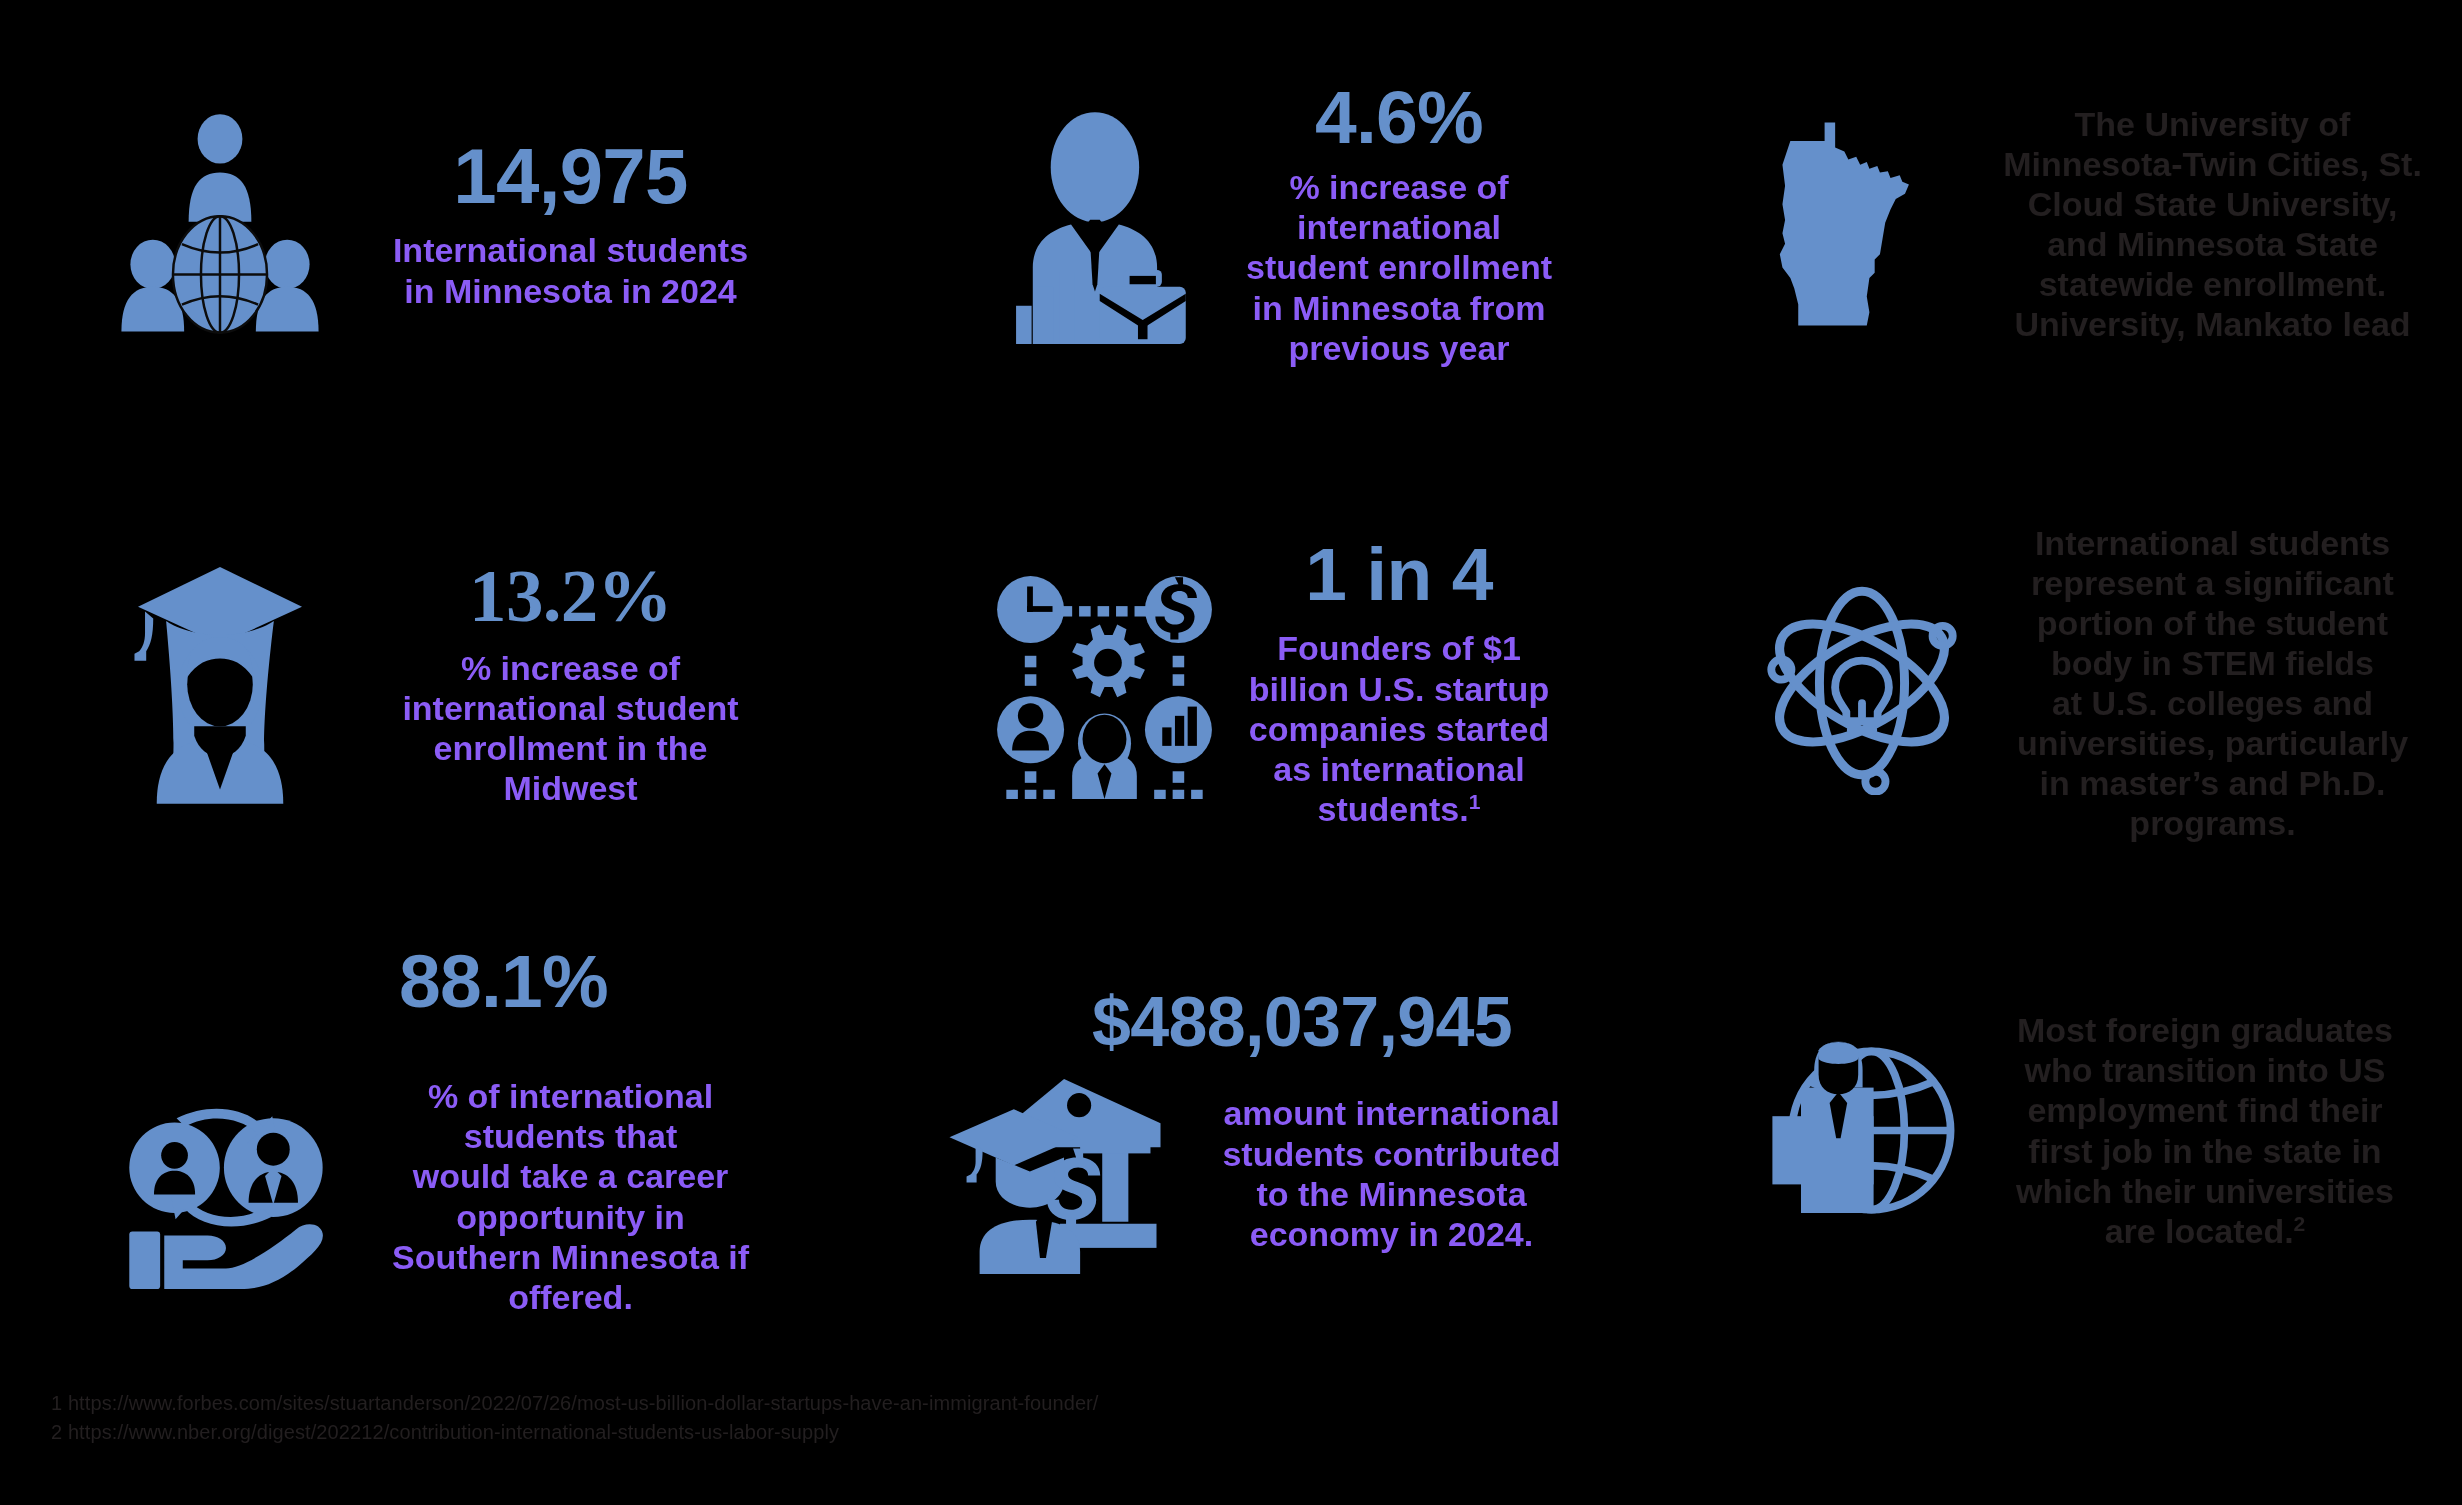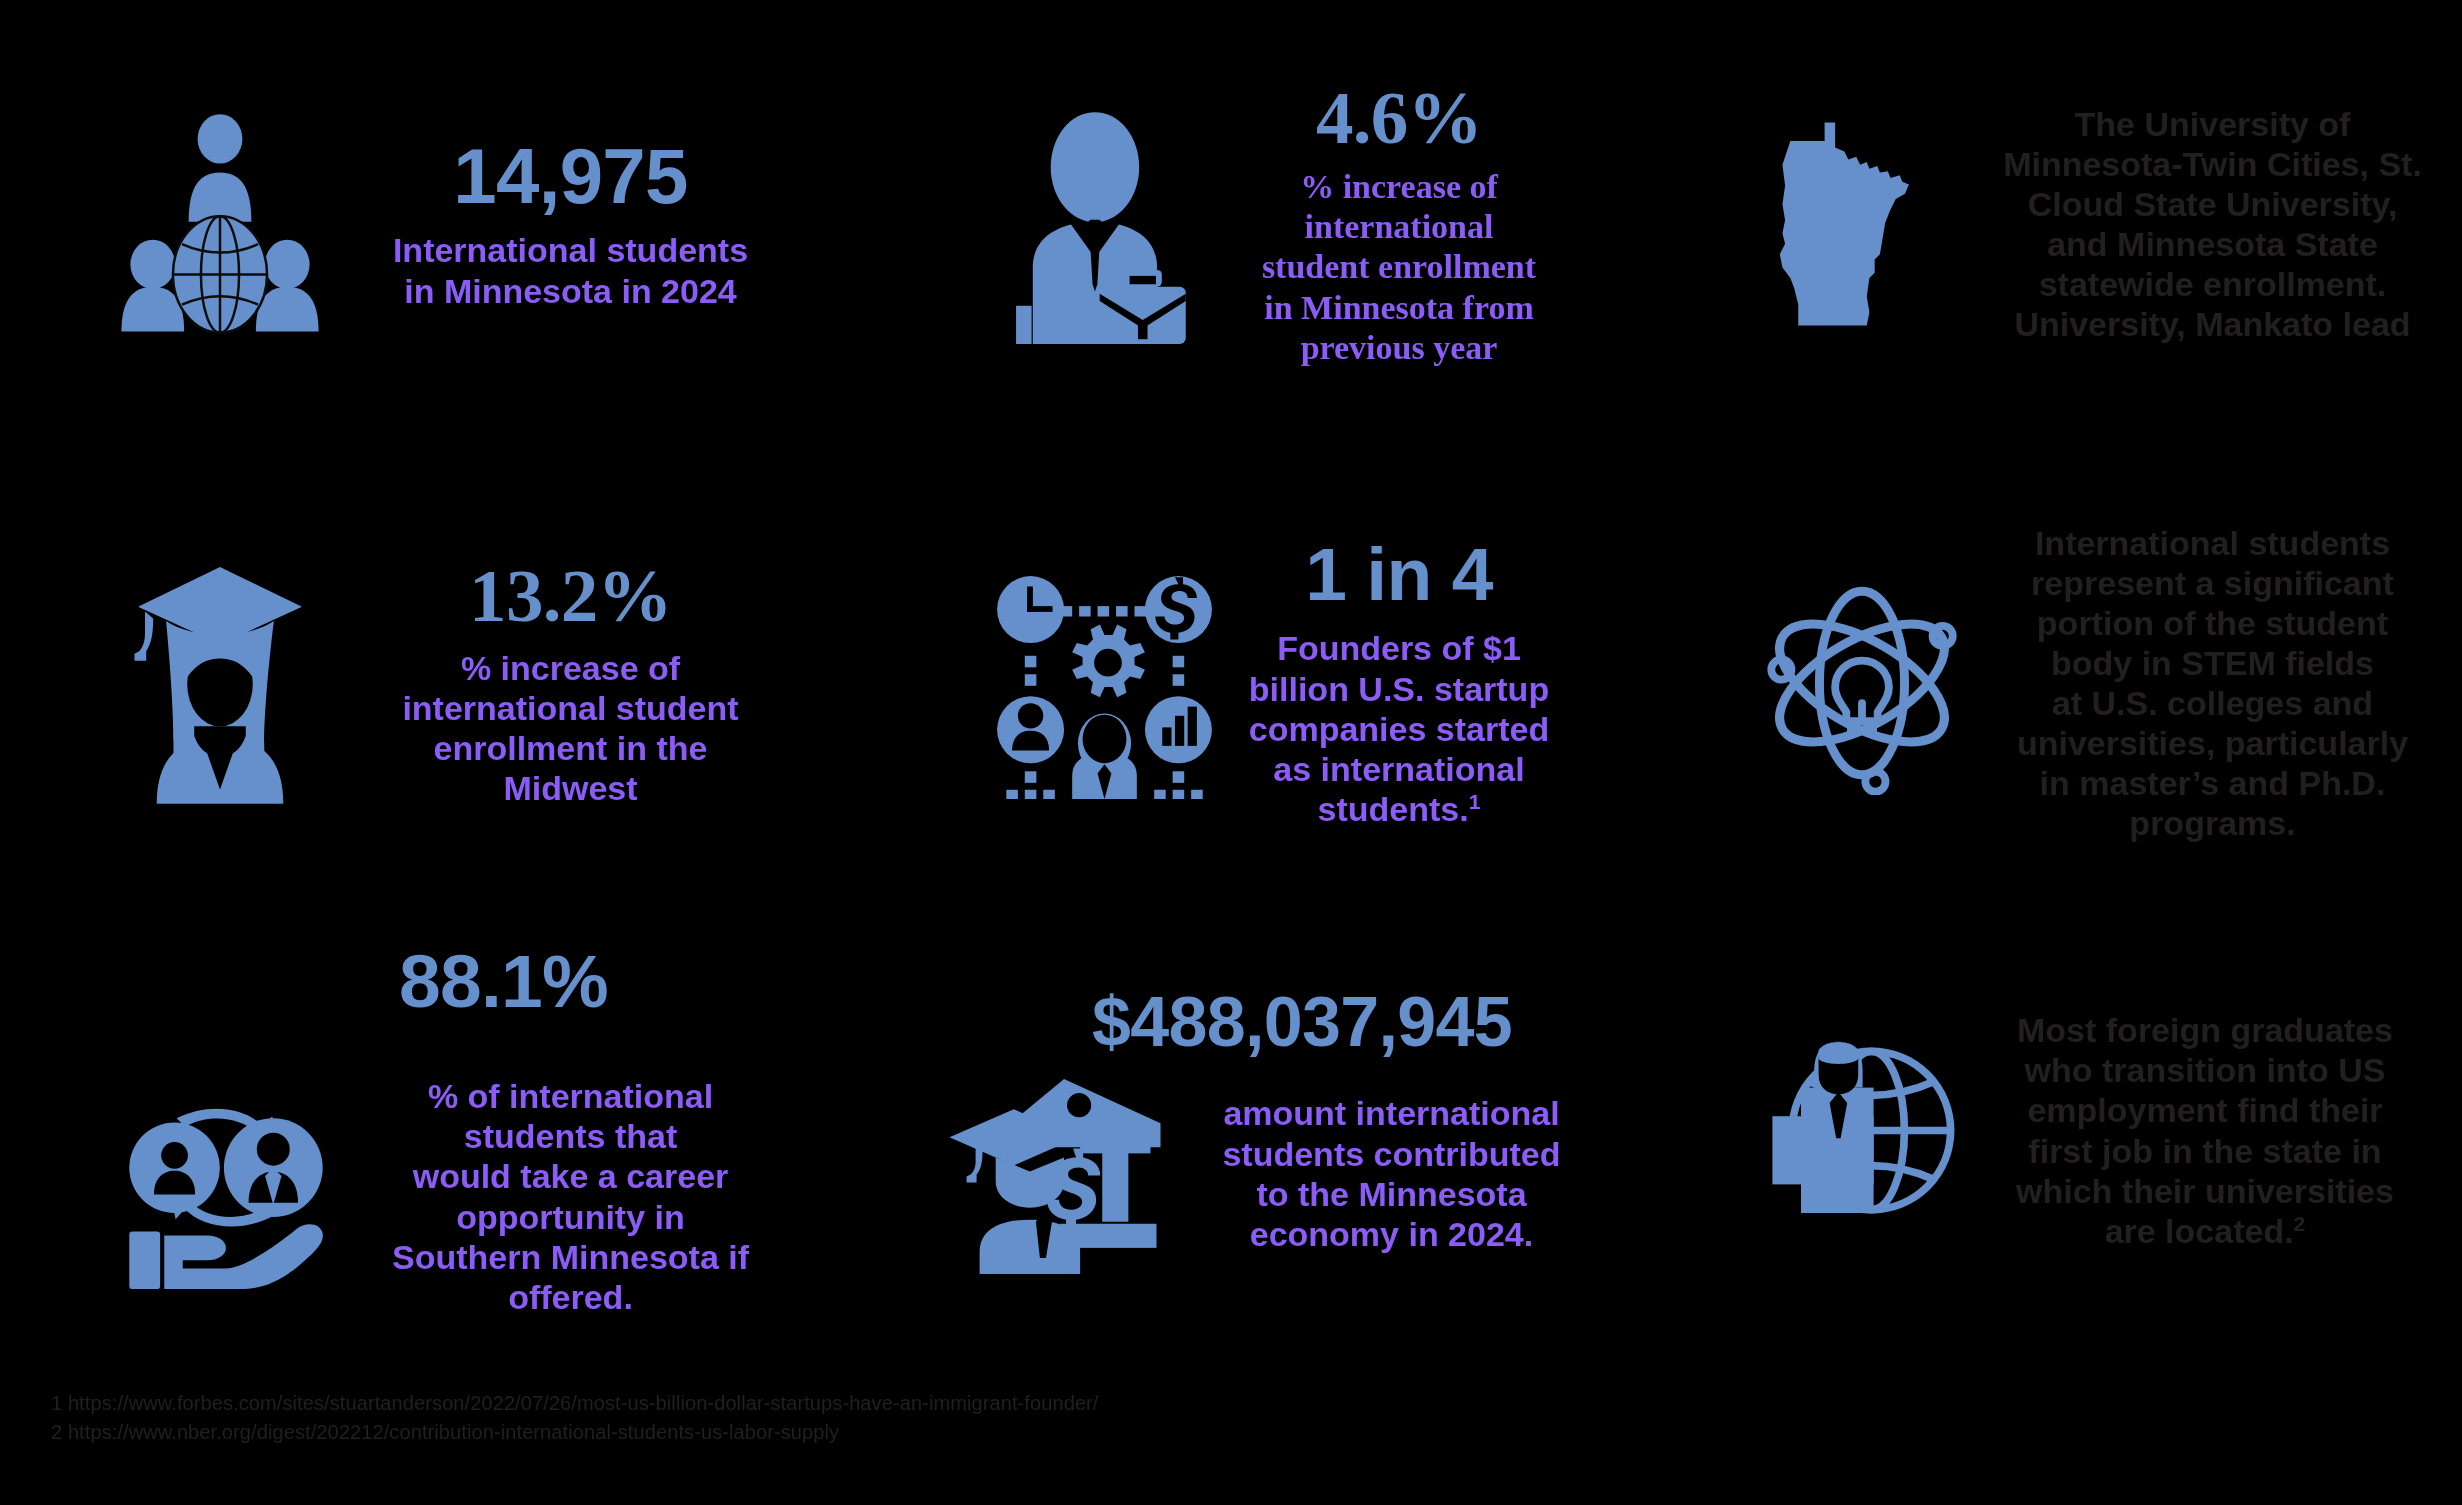--- a/index.html
+++ b/index.html
@@ -87,21 +87,21 @@
     text-align: center;
   }
 
   .sup { font-size: 0.62em; vertical-align: super; }
 
   
   #cell-students .text-wrap { width: 478px; }
   #cell-students .stat-number { font-size: 78px; }
   #cell-students .icon-wrap { width: 224px; }
 
-  #cell-increase .text-wrap { width: 351px; font-family: Liberation Serif, serif; }
+  #cell-increase .text-wrap { width: 351px; }
   #cell-increase .stat-number { font-size: 75px; margin-bottom: 12px; }
   #cell-increase .icon-wrap { width: 239px; }
 
   #cell-universities .text-wrap { width: 478px; }
   #cell-universities .icon-wrap { width: 224px; }
 
   #cell-midwest .text-wrap { width: 478px; }
   #cell-midwest .stat-number { font-size: 75px; font-family: Liberation Serif, serif; }
   #cell-midwest .icon-wrap { width: 224px; }
 

